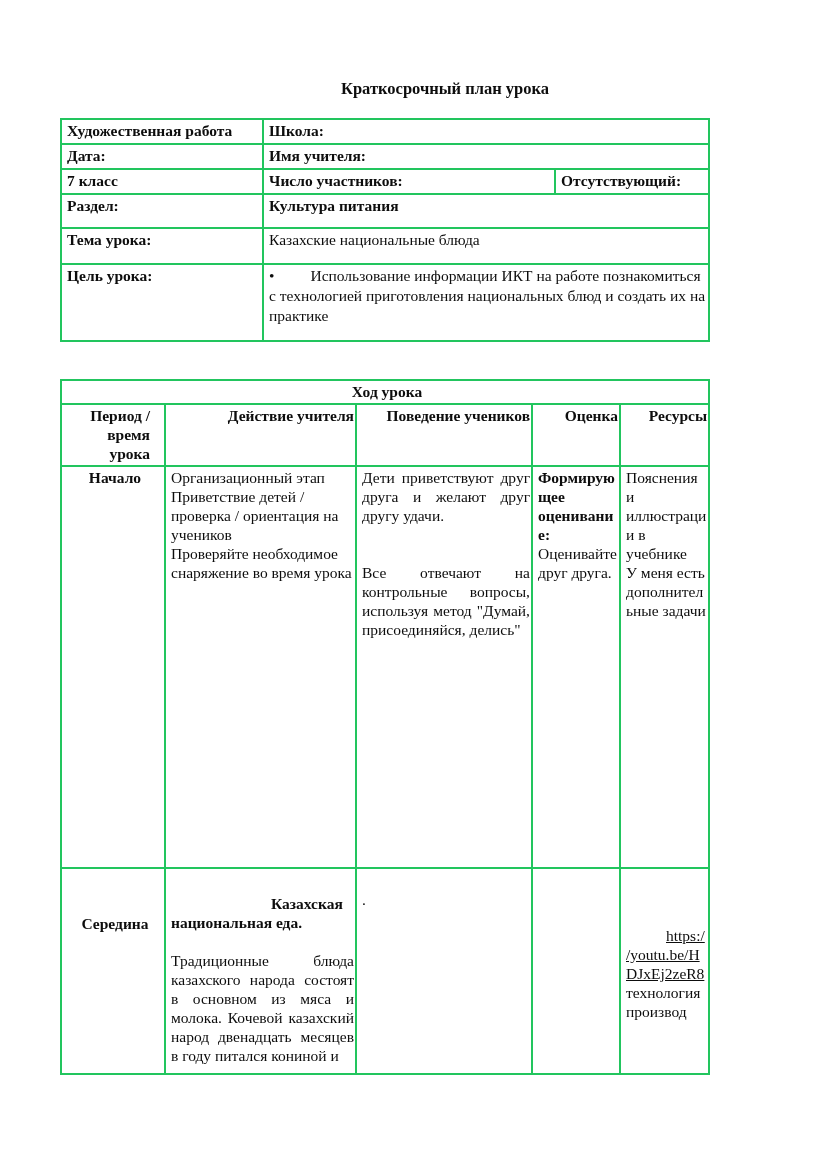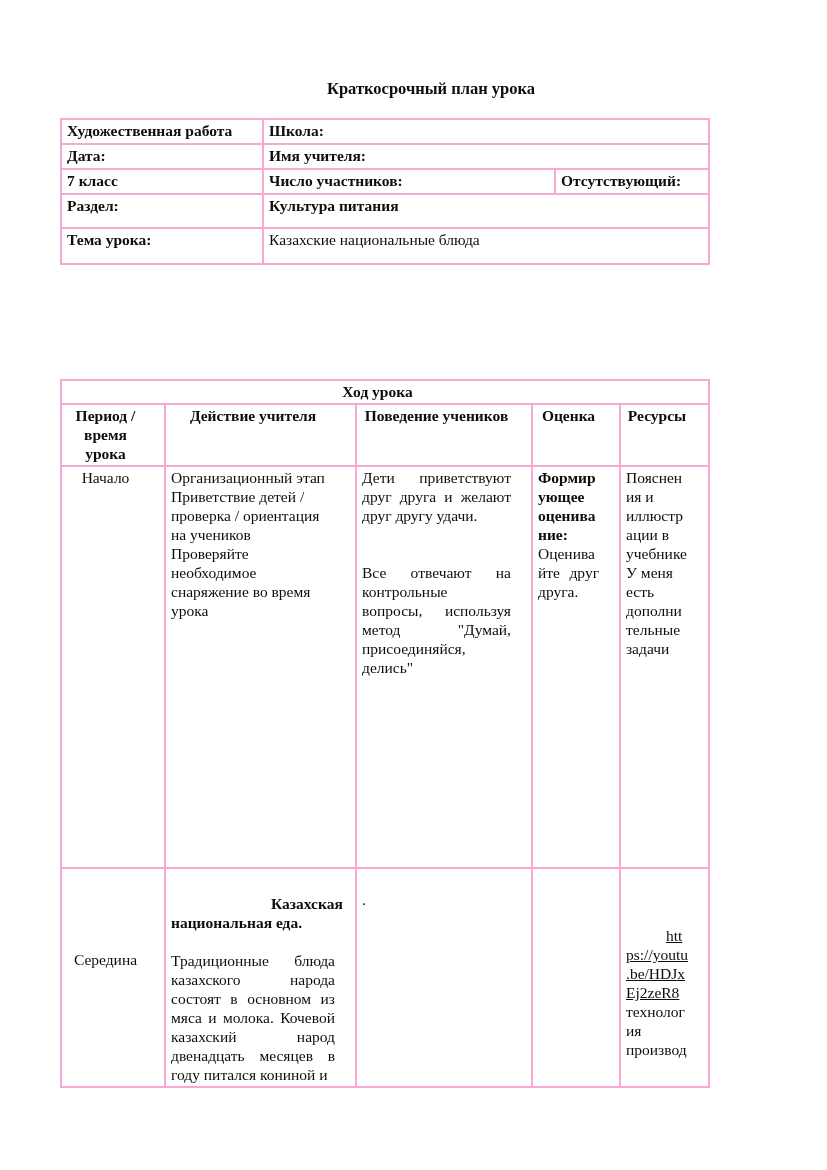--- a/index.html
+++ b/index.html
@@ -8,58 +8,58 @@
     width: 827px;
     height: 1170px;
     background: #ffffff;
     font-family: "Liberation Serif", "DejaVu Serif", serif;
     color: #0d0d0d;
     overflow: hidden;
   }
   .doc-title {
     position: absolute;
     top: 79px;
-    left: 48px;
+    left: 62px;
     width: 766px;
     text-align: center;
     font-weight: bold;
     font-size: 16.5px;
     line-height: 20px;
   }
   table.doc {
     position: absolute;
     left: 60px;
     border-collapse: collapse;
     table-layout: fixed;
     width: 648px;
     font-size: 15.5px;
   }
   table.doc td {
-    border: 2px solid #f9a8d4;
+    border: 2px solid #22c55e;
     vertical-align: top;
-    padding: 1px 20px 2px 5px;
+    padding: 1px 1px 2px 5px;
     line-height: 20px;
     overflow: hidden;
   }
   table.info { top: 118px; }
   table.lesson { top: 379px; }
   table.lesson td { line-height: 19px; }
   .b { font-weight: bold; }
   .j { text-align: justify; }
   .c { text-align: center; }
   .pre { white-space: pre-line; }
   .bw { overflow-wrap: break-word; word-break: break-word; }
   .objectives-label { padding-right: 24px; }
   .goal-cell { line-height: 26px; }
   .bullet-gap { display: inline-block; width: 36px; }
-  .hdr { font-weight: bold; text-align: center; padding-top: 3px; }
+  .hdr { font-weight: bold; text-align: right; padding-top: 3px; }
   .hdr-period-inner { display: block; width: 70px; margin: 0 auto; }
-  .period-cell { font-weight: normal; text-align: center; }
+  .period-cell { font-weight: bold; text-align: center; }
   .assessment-block { }
-  .mid-period { margin-top: 80px; }
+  .mid-period { margin-top: 44px; }
   .food-heading {
     font-weight: bold;
     text-align: justify;
     text-indent: 100px;
     margin-top: 24px;
   }
   .mid-teacher-text { margin-top: 19px; }
   .mid-student { margin-top: 20px; }
   .mid-resources { margin-top: 56px; }
   .doc-link { text-decoration: underline; color: #0d0d0d; cursor: pointer; margin-left: 40px; }
@@ -91,20 +91,26 @@
       <td class="b">Число участников:</td>
       <td class="b">Отсутствующий:</td>
     </tr>
     <tr style="height:34px">
       <td class="b">Раздел:</td>
       <td class="b" colspan="2">Культура питания</td>
     </tr>
     <tr style="height:36px">
       <td class="b">Тема урока:</td>
       <td colspan="2">Казахские национальные блюда</td>
+    </tr>
+    <tr style="height:77px">
+      <td class="b">Цель урока:</td>
+      <td class="goal-cell" colspan="2">
+        <span>•</span><span class="bullet-gap"></span><span>Использование информации ИКТ на работе познакомиться с технологией приготовления национальных блюд и создать их на практике</span>
+      </td>
     </tr>
   </tbody>
     </table>
 
   <table class="doc lesson">
     <colgroup>
       <col style="width:104px">
         <col style="width:191px">
         <col style="width:176px">
         <col style="width:88px">

